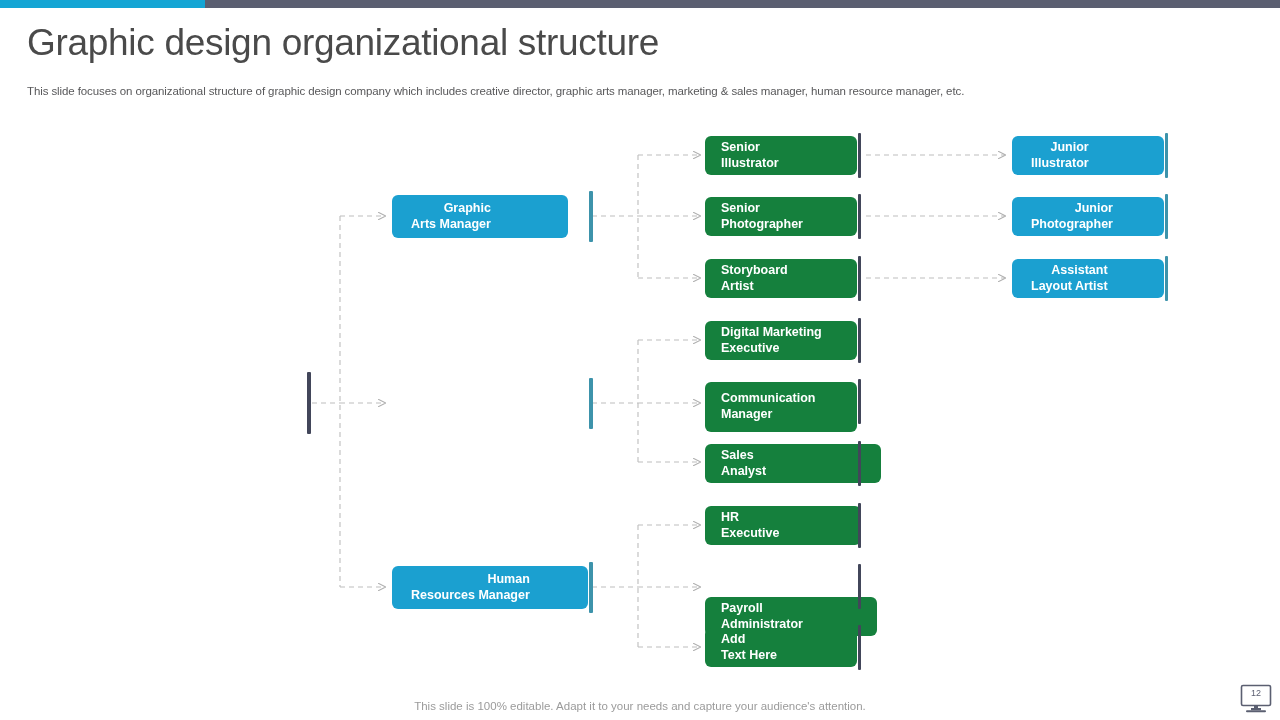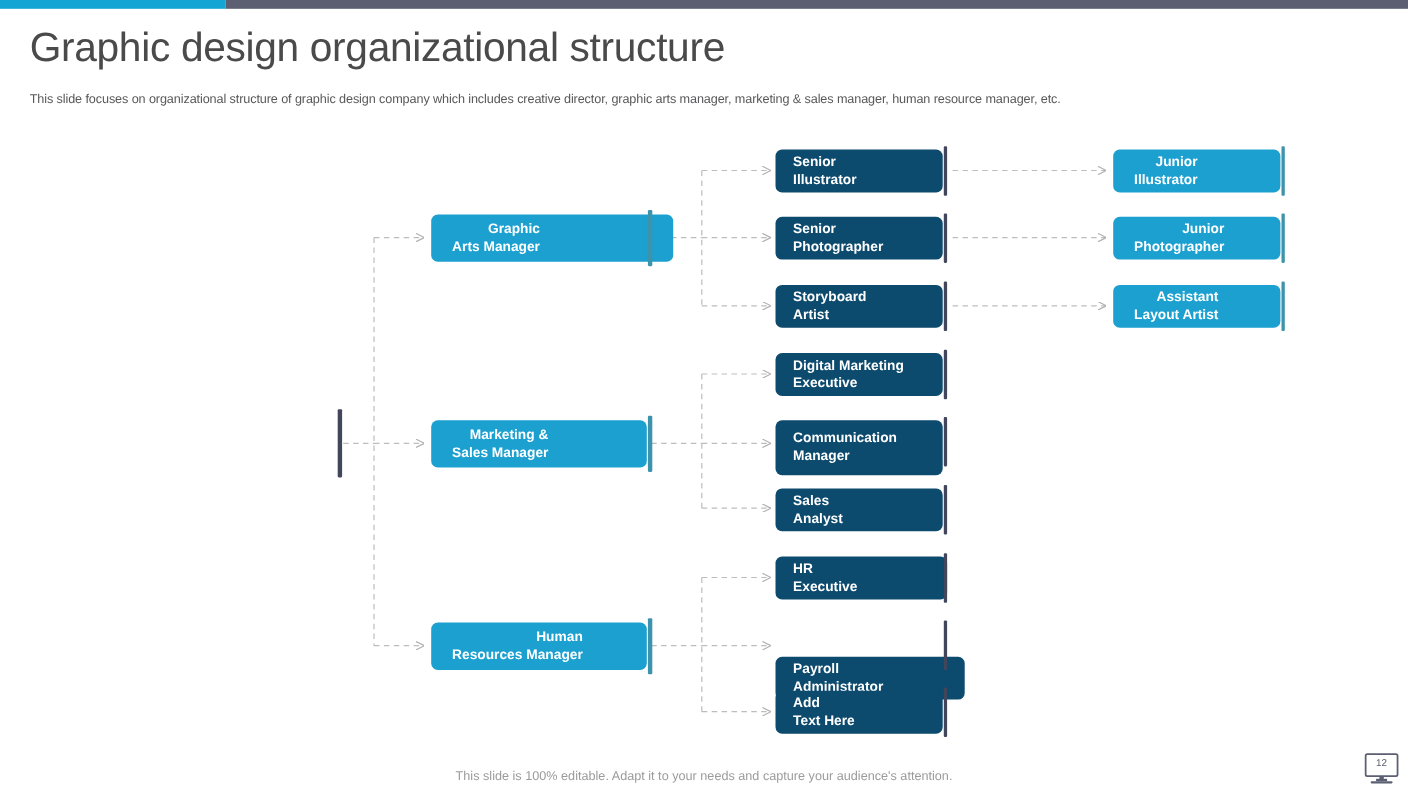--- a/index.html
+++ b/index.html
@@ -94,21 +94,21 @@
     font-size: 18.5px;
     font-weight: 400;
     letter-spacing: 0.1px;
   }
 
   
   .node.cyan   { background: #1ba0d0; text-align: right; }
   .node.cyan .node-label { font-size: 12.5px; }
 
   
-  .node.gray   { background: #0c4a6e; padding-left: 16px; }
+  .node.gray   { background: #15803d; padding-left: 16px; }
   .node.gray .node-label { font-size: 12.5px; }
 
   
   .accent-bar {
     position: absolute;
     border-radius: 1px;
   }
   .accent-bar.dark  { background: #42465a; }
   .accent-bar.teal  { background: #3d93ab; }
 
@@ -185,30 +185,26 @@
       <path d="M 638 647 L 700 647" marker-end="url(#arrow)"></path>
 
       <path d="M 866 155 L 1005 155" marker-end="url(#arrow)"></path>
       <path d="M 866 216 L 1005 216" marker-end="url(#arrow)"></path>
       <path d="M 866 278 L 1005 278" marker-end="url(#arrow)"></path>
     </g>
   </svg>
 
   <div class="accent-bar dark" style="left:307px; top:372px; width:4px; height:62px;"></div>
 
-  <div class="node cyan" style="left:392px; top:195px; width:220px; height:43px;">
+  <div class="node cyan" style="left:392px; top:195px; width:176px; height:43px;">
     <span class="node-label">Graphic
 Arts Manager</span>
   </div>
   <div class="accent-bar teal" style="left:589px; top:191px; width:4px; height:51px;"></div>
 
-  <div class="node cyan" style="left:392px; top:382px; width:196px; height:43px;">
-    <span class="node-label">Marketing &amp;
-Sales Manager</span>
-  </div>
   <div class="accent-bar teal" style="left:589px; top:378px; width:4px; height:51px;"></div>
 
   <div class="node cyan" style="left:392px; top:566px; width:196px; height:43px;">
     <span class="node-label">Human
 Resources Manager</span>
   </div>
   <div class="accent-bar teal" style="left:589px; top:562px; width:4px; height:51px;"></div>
 
   <div class="node gray" style="left:705px; top:136px; width:152px; height:39px;">
     <span class="node-label">Senior
@@ -251,21 +247,21 @@
 Executive</span>
   </div>
   <div class="accent-bar dark" style="left:858px; top:318px; width:3px; height:45px;"></div>
 
   <div class="node gray" style="left:705px; top:382px; width:152px; height:50px;">
     <span class="node-label">Communication
 Manager</span>
   </div>
   <div class="accent-bar dark" style="left:858px; top:379px; width:3px; height:45px;"></div>
 
-  <div class="node gray" style="left:705px; top:444px; width:152px; height:39px;">
+  <div class="node gray" style="left:705px; top:444px; width:176px; height:39px;">
     <span class="node-label">Sales
 Analyst</span>
   </div>
   <div class="accent-bar dark" style="left:858px; top:441px; width:3px; height:45px;"></div>
 
   <div class="node gray" style="left:705px; top:506px; width:156px; height:39px;">
     <span class="node-label">HR
 Executive</span>
   </div>
   <div class="accent-bar dark" style="left:858px; top:503px; width:3px; height:45px;"></div>

